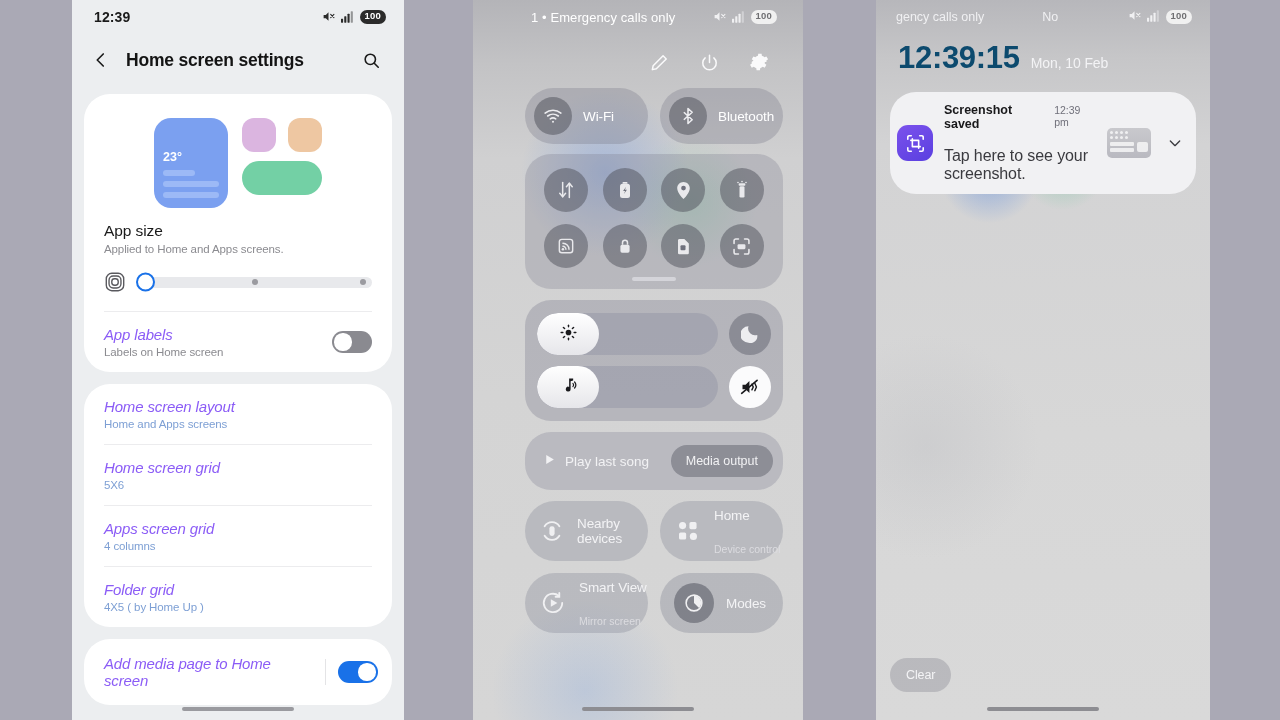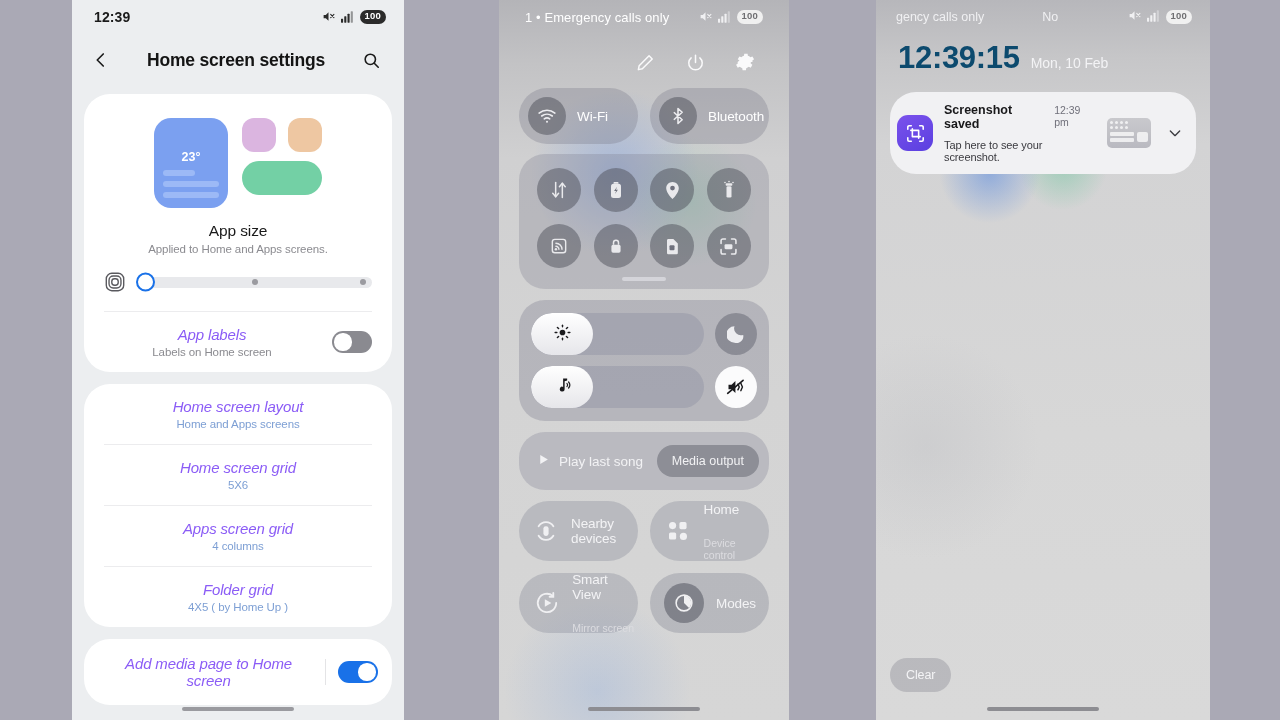--- a/index.html
+++ b/index.html
@@ -6,22 +6,22 @@
   html,body { width:1280px; height:720px; overflow:hidden; }
   body {
     background:#aaa9b5;
     font-family:"Liberation Sans", sans-serif;
     -webkit-font-smoothing:antialiased;
   }
   .stage { position:relative; width:1280px; height:720px; }
 
   
   .panel { position:absolute; top:0; height:720px; overflow:hidden; }
-  #panel-settings { left:72px; width:332px; background:#eceef0;text-align:center; }
-  #panel-quick    { left:499px; width:290px; }
+  #panel-settings { left:72px; width:332px; background:#eceef0; }
+  #panel-quick    { left:473px; width:330px;padding-left:32px; }
   #panel-notif    { left:876px; width:334px; }
 
   
   .statusbar {
     position:relative; height:34px; display:flex; align-items:center;
     justify-content:space-between; padding:0 18px 0 22px;
   }
   .sb-time { font-size:14px; font-weight:600; color:#1a1a1a; letter-spacing:.1px; }
   .sb-left-text { font-size:13px; color:#fff; letter-spacing:.1px; white-space:nowrap; }
   .sb-icons { display:flex; align-items:center; gap:6px; }
@@ -202,21 +202,21 @@
   }
   .notif-app-icon {
     width:36px; height:36px; border-radius:11px; flex:0 0 auto;
     background:linear-gradient(150deg,#7b52ec,#5a3fe0);
     display:flex; align-items:center; justify-content:center;
   }
   .notif-body { flex:1; min-width:0; }
   .notif-line1 { display:flex; align-items:baseline; gap:8px; }
   .notif-title { font-size:12.5px; font-weight:700; color:#18181a; }
   .notif-time { font-size:10.5px; color:#70707a; }
-  .notif-text { font-size:11px; color:#3a3a3f; margin-top:8px; letter-spacing:-.1px; }
+  .notif-text { font-size:16px; color:#3a3a3f; margin-top:16px; letter-spacing:-.1px; }
   .notif-thumb {
     width:44px; height:30px; border-radius:5px; flex:0 0 auto; overflow:hidden;
     background:linear-gradient(180deg,#c9c9cd,#b9b9c0); position:relative;
   }
   .notif-thumb i { position:absolute; background:rgba(255,255,255,.72); display:block; }
   .notif-chevron { width:26px; height:26px; display:flex; align-items:center; justify-content:center; flex:0 0 auto; cursor:pointer; }
 
   .n-footer {
     position:absolute; left:0; right:0; bottom:28px;
     display:flex; align-items:center; justify-content:space-between; padding:0 14px;

